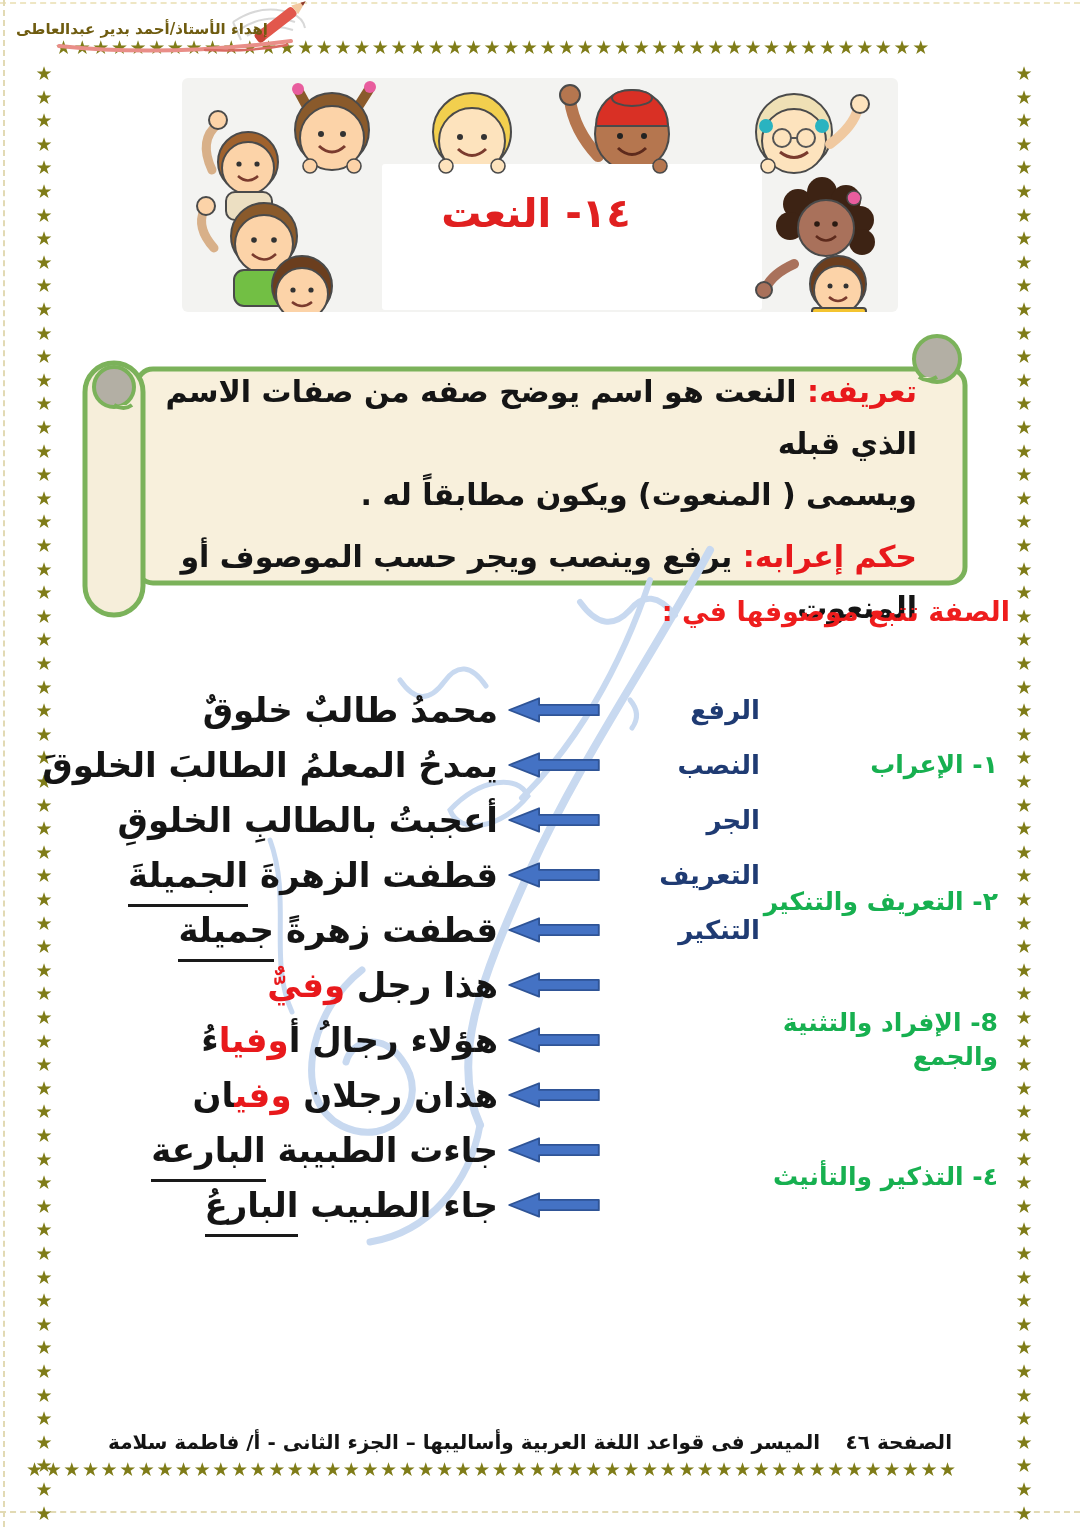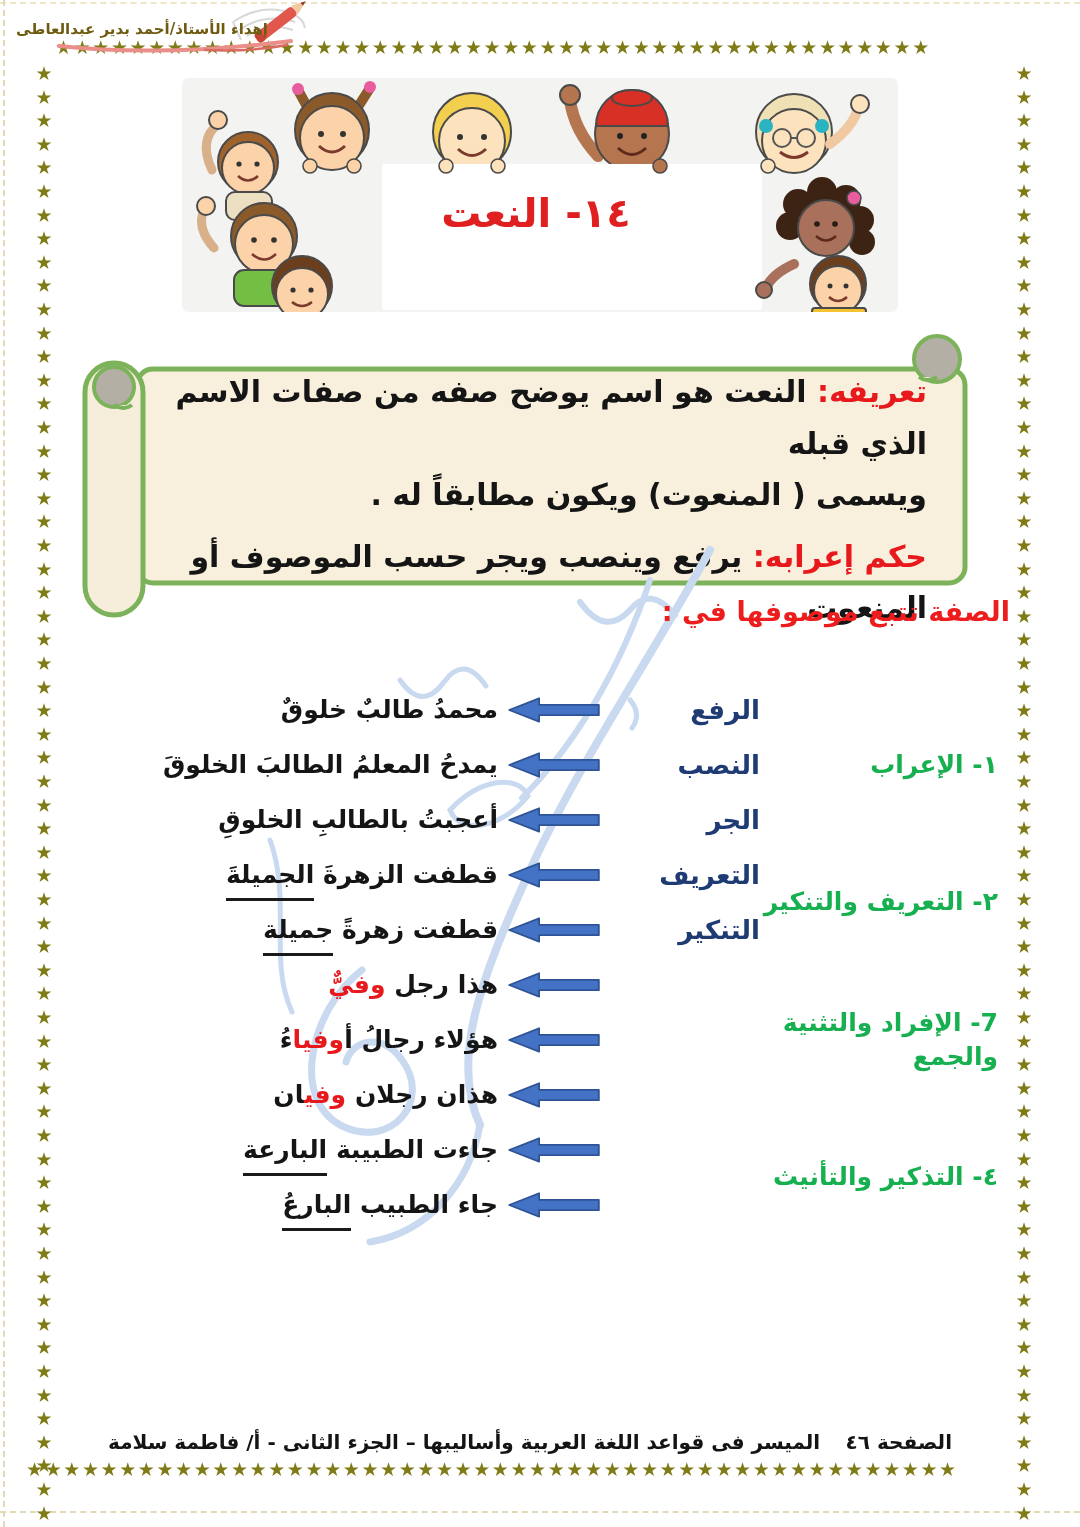--- a/index.html
+++ b/index.html
@@ -26,21 +26,21 @@
   .dedication svg{position:absolute;left:0;top:0;width:255px;height:58px;}
 
   
   .banner{position:absolute;left:182px;top:78px;width:716px;height:234px;}
   .banner svg{width:716px;height:234px;display:block;}
   .banner-title{position:absolute;left:382px;top:190px;width:308px;text-align:center;
       color:#e02020;font-size:40px;direction:rtl;letter-spacing:1px;}
 
   
   .scroll-art{position:absolute;left:75px;top:325px;width:900px;height:302px;}
-  .scroll-text{position:absolute;right:153px;top:366px;width:772px;direction:rtl;
+  .scroll-text{position:absolute;right:163px;top:366px;width:772px;direction:rtl;
       font-size:30px;line-height:1.72;color:#151515;}
   .scroll-text p{margin:0;}
   .scroll-text p + p{margin-top:10px;}
   .red{color:#e8191c;}
 
   
   .section-heading{position:absolute;right:70px;top:596px;direction:rtl;
       color:#ee1d1d;font-size:27px;}
 
   
@@ -48,21 +48,21 @@
 
   
   .groups{position:absolute;right:82px;top:682px;width:860px;direction:rtl;z-index:2;}
   .group{display:flex;}
   .cat{width:238px;min-width:238px;display:flex;align-items:center;justify-content:flex-start;
        color:#17b050;font-size:25px;line-height:1.35;white-space:pre-line;text-align:right;}
   .rows{flex:1;}
   .row{display:flex;align-items:center;height:55px;}
   .mid{width:150px;min-width:150px;text-align:right;color:#1f3b73;font-size:26px;}
   .arrow{width:96px;min-width:96px;height:28px;margin:0 8px;}
-  .ex{font-size:25px;color:#151515;white-space:nowrap;padding-left:4px;text-align:center;}
+  .ex{font-size:34px;color:#151515;white-space:nowrap;padding-left:4px;text-align:center;}
   .ex .u{border-bottom:3px solid #1a1a1a;padding-bottom:9px;}
 
   
   .footer-book{position:absolute;left:108px;top:1430px;direction:rtl;color:#141414;font-size:20px;}
   .footer-page{position:absolute;right:128px;top:1430px;direction:rtl;color:#141414;font-size:20px;margin-left:25px;}
 </style>
 </head>
 <body>
 
 <div class="page">
@@ -275,21 +275,21 @@
           <div class="row">
             <div class="mid">التنكير</div>
             <svg viewBox="0 0 100 30" class="arrow">
               <path d="M2 15 L34 2.5 L34 9.5 L98 9.5 L98 20.5 L34 20.5 L34 27.5 Z" fill="#4472c4" stroke="#2f5496" stroke-width="2" stroke-linejoin="round"></path>
             </svg>
             <div class="ex"><span>قطفت زهرةً </span><span class="u">جميلة</span></div>
           </div>
         </div>
       </div>
       <div class="group">
-        <div class="cat">7- الإفراد والتثنية
+        <div class="cat">8- الإفراد والتثنية
 والجمع</div>
         <div class="rows">
           <div class="row">
             <div class="mid"></div>
             <svg viewBox="0 0 100 30" class="arrow">
               <path d="M2 15 L34 2.5 L34 9.5 L98 9.5 L98 20.5 L34 20.5 L34 27.5 Z" fill="#4472c4" stroke="#2f5496" stroke-width="2" stroke-linejoin="round"></path>
             </svg>
             <div class="ex"><span>هذا رجل </span><span class="red">وفيٌّ</span></div>
           </div>
           <div class="row">

